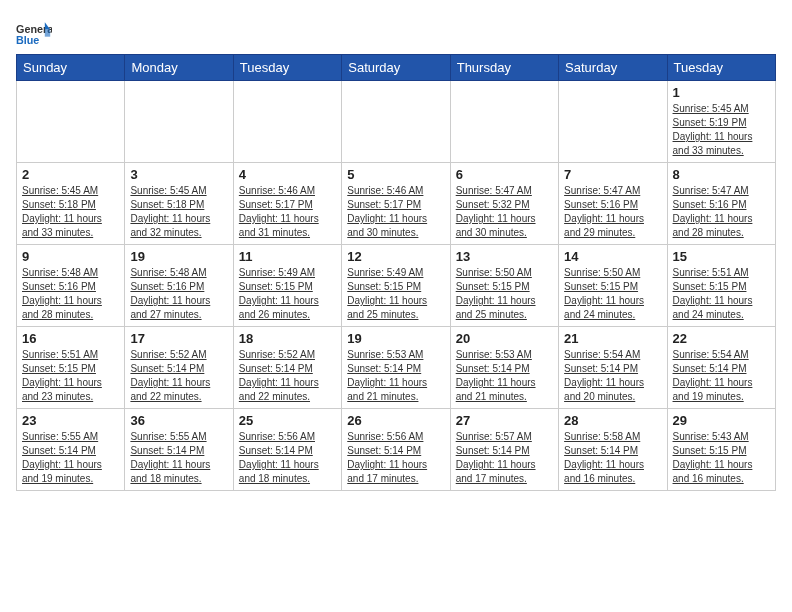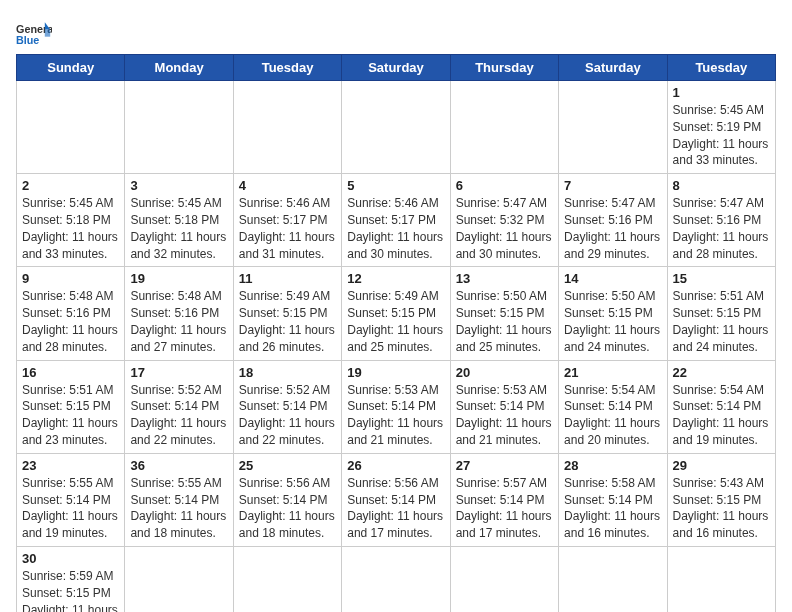--- a/index.html
+++ b/index.html
@@ -38,45 +38,46 @@
       color: #444;
     }
     .calendar {
       width: 100%;
       border-collapse: collapse;
       border: 1px solid #ccc;
     }
     .calendar th {
       background: #2255aa;
       color: #fff;
-      text-align: center;
+      text-align: left;
       padding: 5px 6px;
       font-size: 13px;
-      font-weight: bold;
+      font-weight: normal;
       border: 1px solid #1a3e88;
     }
     .calendar td {
       vertical-align: top;
       border: 1px solid #ccc;
       padding: 4px 5px;
       width: calc(100%/7);
       min-height: 70px;
       background: #fff;
     }
     .cell-num {
       font-size: 13px;
       font-weight: bold;
       color: #222;
       display: block;
       margin-bottom: 2px;
     }
     .cell-info {
-      font-size: 12px;
+      font-size: 10px;
       color: #333;
       line-height: 1.4;
+      text-decoration: underline;
     }
     .empty-cell { background: #f9f9f9; }
   </style>
 </head>
 <body>
 
 <div class="header-area">
   <div class="logo">
     <svg class="logo-icon" viewBox="0 0 40 30">
       <text x="0" y="14" font-size="12" font-weight="bold" fill="#333">General</text>
@@ -316,29 +317,14 @@
 and 16 minutes.</div>
         </td>
         <td>
           <span class="cell-num">29</span>
           <div class="cell-info">Sunrise: 5:43 AM
 Sunset: 5:15 PM
 Daylight: 11 hours
 and 16 minutes.</div>
         </td>
       </tr>
-      <tr>
-        <td>
-          <span class="cell-num">30</span>
-          <div class="cell-info">Sunrise: 5:59 AM
-Sunset: 5:15 PM
-Daylight: 11 hours
-and 16 minutes.</div>
-        </td>
-        <td class="empty-cell"></td>
-        <td class="empty-cell"></td>
-        <td class="empty-cell"></td>
-        <td class="empty-cell"></td>
-        <td class="empty-cell"></td>
-        <td class="empty-cell"></td>
-      </tr>
     </tbody>
 </table>
 
 </body></html>

